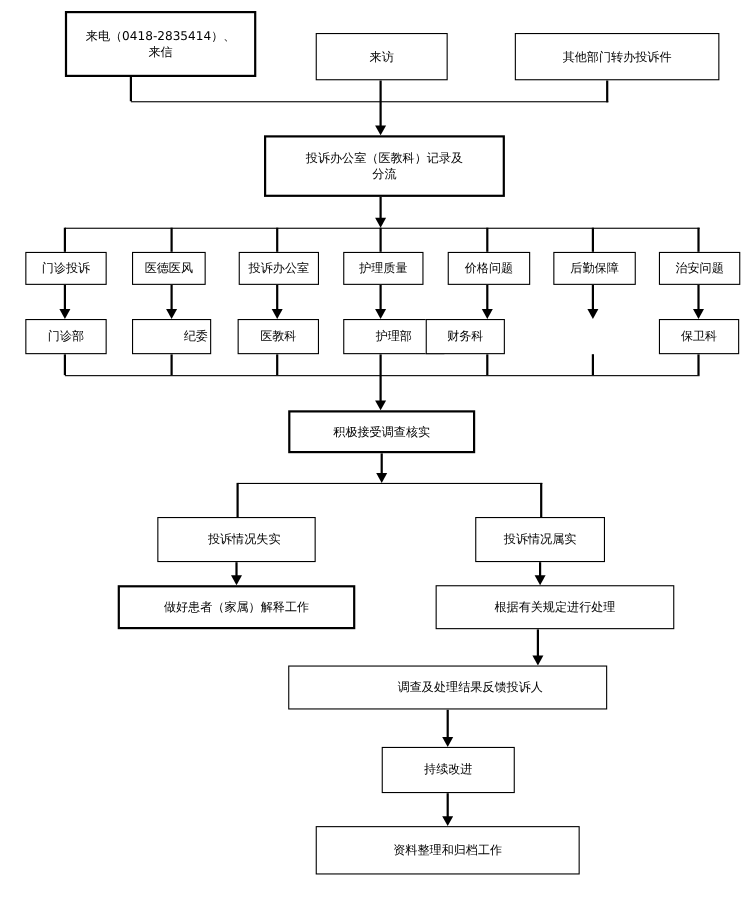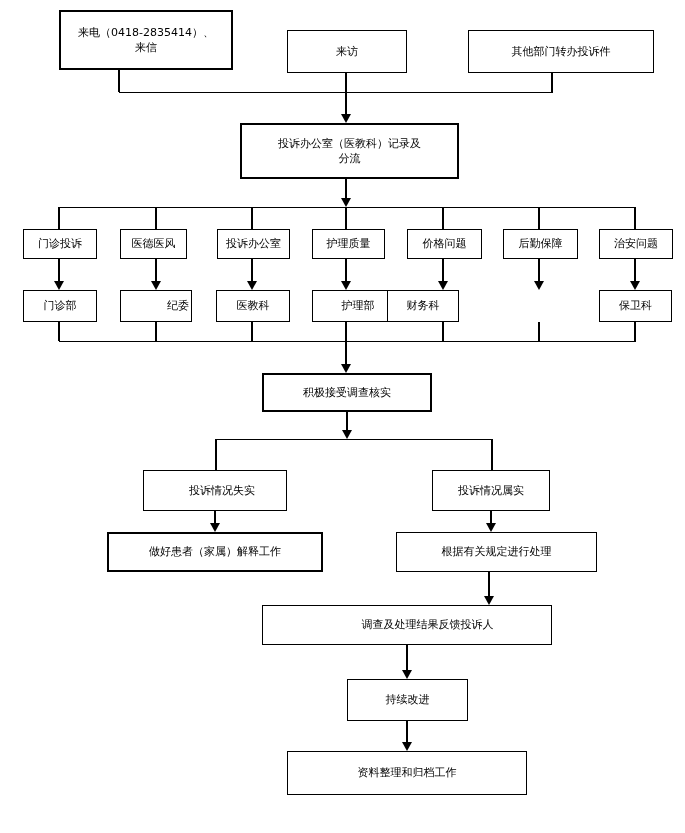--- a/index.html
+++ b/index.html
@@ -152,21 +152,21 @@
     </div>
     <div class="fc-node" style="left: 143px; top: 470px; width: 144px; height: 41px; padding-left: 16px;">
       <span>投诉情况失实</span>
     </div>
     <div class="fc-node" style="left: 432px; top: 470px; width: 118px; height: 41px;">
       <span>投诉情况属实</span>
     </div>
     <div class="fc-node bw2" style="left: 107px; top: 532px; width: 216px; height: 40px;">
       <span>做好患者（家属）解释工作</span>
     </div>
-    <div class="fc-node" style="left: 396px; top: 532px; width: 201px; height: 40px;">
+    <div class="fc-node" style="left: 396px; top: 532px; width: 217px; height: 40px;">
       <span>根据有关规定进行处理</span>
     </div>
     <div class="fc-node" style="left: 262px; top: 605px; width: 290px; height: 40px; padding-left: 43px;">
       <span>调查及处理结果反馈投诉人</span>
     </div>
     <div class="fc-node" style="left: 347px; top: 679px; width: 121px; height: 42px;">
       <span>持续改进</span>
     </div>
     <div class="fc-node" style="left: 287px; top: 751px; width: 240px; height: 44px;">
       <span>资料整理和归档工作</span>

